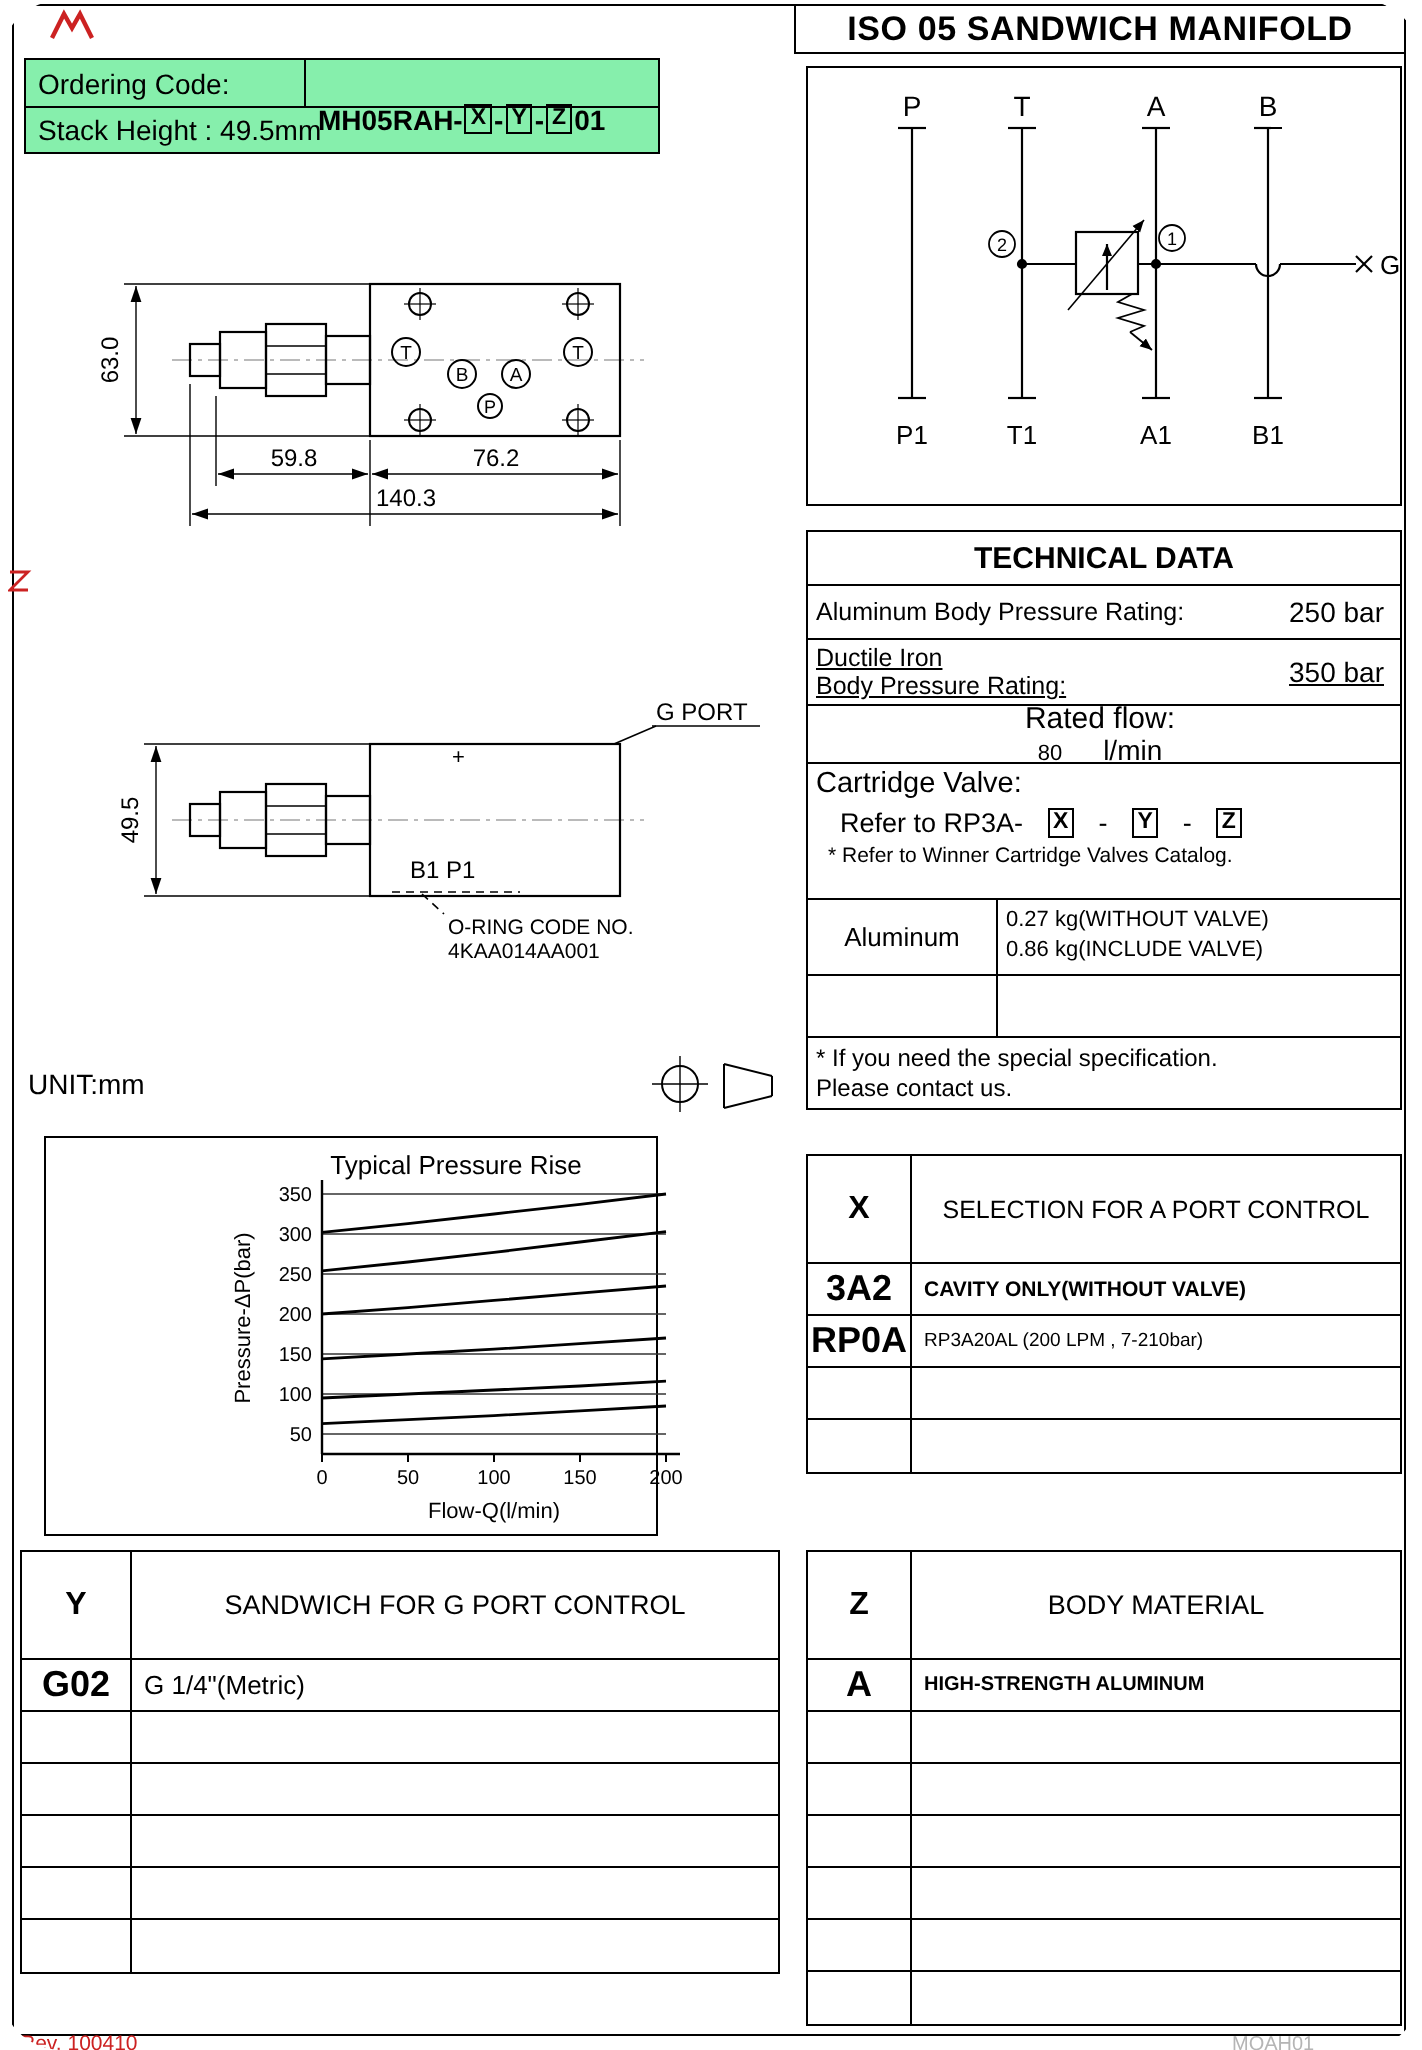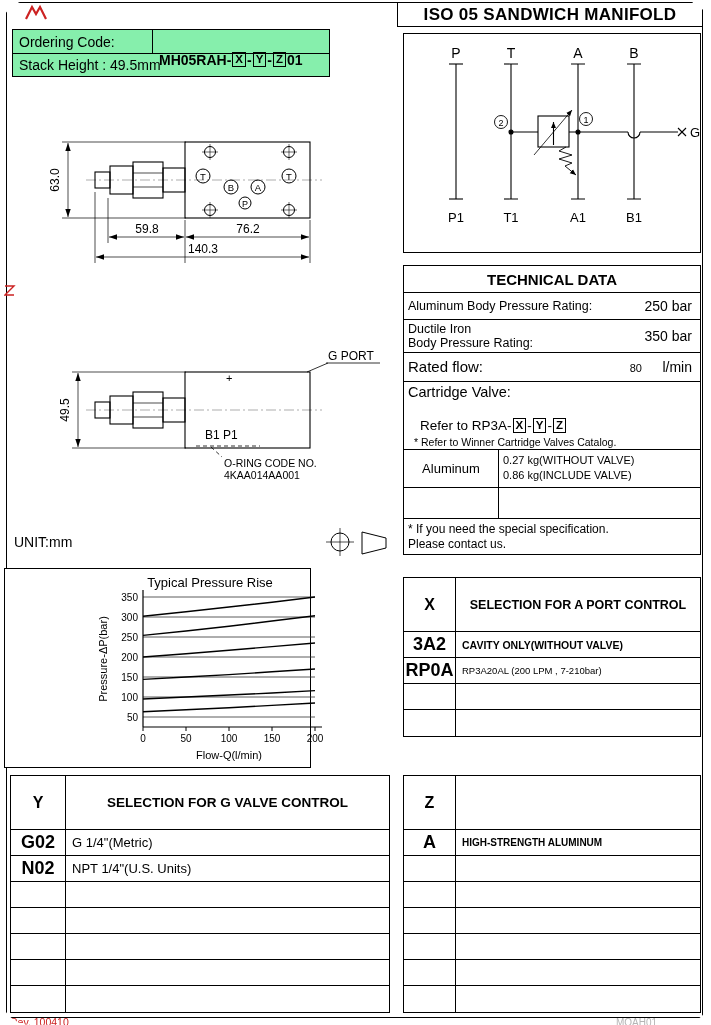--- a/index.html
+++ b/index.html
@@ -29,36 +29,36 @@
   
   .td-box { left:403px; top:265px; width:298px; height:290px; border:1px solid #000; }
   .td-title { height:27px; border-bottom:1px solid #000; display:flex; align-items:center;
               justify-content:center; font-weight:bold; font-size:15px; }
   .td-row { border-bottom:1px solid #000; display:flex; align-items:center;
             justify-content:space-between; padding:0 8px 0 4px; }
   .td-label { font-size:12.5px; line-height:14px; }
   .td-value { font-size:14px; }
   .td-cart { height:67px; padding:2px 0 0 4px; }
   .cart-title { font-size:14.5px; }
-  .cart-refer { font-size:13.5px; padding-left:12px; margin-top:18px; display:flex; align-items:flex-end; gap:1px; }
+  .cart-refer { font-size:13.5px; padding-left:12px; margin-top:4px; display:flex; align-items:flex-end; gap:12px; }
   .cart-note { font-size:10.5px; padding-left:6px; margin-top:3px; }
   .wt { position:relative; height:70px; border-top:1px solid #000; border-bottom:1px solid #000; }
   .wt-vline { position:absolute; left:94px; top:0; bottom:0; border-left:1px solid #000; width:0; }
   .wt-hline { position:absolute; left:0; top:37px; width:100%; border-top:1px solid #000; height:0; }
   .wt-mat { position:absolute; left:0; top:0; width:94px; height:37px; display:flex;
             align-items:center; justify-content:center; font-size:13px; }
   .wt-vals { position:absolute; left:99px; top:3px; font-size:11px; line-height:15px; }
   .td-note { padding:3px 4px; font-size:12px; line-height:15px; }
 
   
   .sel { border:1px solid #000; position:absolute; background:#fff; }
   .sel-h { display:flex; border-bottom:1px solid #000; height:54px; }
   .sel-h .k { border-right:1px solid #000; display:flex; align-items:center; justify-content:center;
               font-weight:bold; font-size:16px; }
-  .sel-h .t { flex:1; display:flex; align-items:center; justify-content:center; font-weight:bold; }
+  .sel-h .t { flex:1; display:flex; align-items:center; justify-content:center; font-weight:normal; }
   .sel-r { display:flex; height:26px; border-bottom:1px solid #000; }
   .sel-r:last-child { border-bottom:none; }
   .sel-r .k { border-right:1px solid #000; display:flex; align-items:center; justify-content:center;
               font-weight:bold; font-size:18px; }
   .sel-r .v { flex:1; display:flex; align-items:center; padding:0 6px; }
   .kw52 { width:52px; } .kw55 { width:55px; }
 
   .footer-rev { left:10px; top:1016px; color:#cc2222; font-size:10.5px; }
   .footer-code { left:616px; top:1017px; color:#b5b5b5; font-size:10px; }
 </style>
@@ -258,28 +258,28 @@
       <text x="286" y="103" font-size="13">G</text>
     </svg>
   </div>
 
   <div class="abs td-box">
     <div class="td-title">TECHNICAL DATA</div>
     <div class="td-row" style="height:27px;">
       <span class="td-label">Aluminum Body Pressure Rating:</span>
       <span class="td-value">250 bar</span>
     </div>
-    <div class="td-row" style="height:33px;">
+    <div class="td-row" style="height:33px;text-decoration:underline;">
       <span class="td-label">
         <span style="display:block">Ductile Iron</span>
         <span style="display:block">Body Pressure Rating:</span>
       </span>
       <span class="td-value">350 bar</span>
     </div>
-    <div class="td-row" style="height:29px;">
+    <div class="td-row" style="height:29px;flex-direction:column;">
       <span class="td-label" style="font-size:15px;">Rated flow:</span>
       <span>
         <span class="td-value" style="font-size:11px;">80</span>
         <span class="td-value" style="margin-left:16px;">l/min</span>
       </span>
     </div>
     <div class="td-cart">
       <div class="cart-title">Cartridge Valve:</div>
       <div class="cart-refer">
         <span>Refer to RP3A-</span>
@@ -299,21 +299,21 @@
         <span style="display:block">0.27 kg(WITHOUT VALVE)</span>
         <span style="display:block">0.86 kg(INCLUDE VALVE)</span>
       </div>
     </div>
     <div class="td-note">
       <span style="display:block">* If you need the special specification.</span>
       <span style="display:block">Please contact us.</span>
     </div>
   </div>
 
-  <div class="abs box" style="left:4px;top:568px;width:307px;height:200px;">
+  <div class="abs box" style="left:22px;top:568px;width:307px;height:200px;">
     <svg id="chart-plot" width="383" height="198" viewBox="0 0 383 198">
       <text x="205" y="18" text-anchor="middle" font-size="13">Typical Pressure Rise</text>
       <text transform="translate(102,90) rotate(-90)" text-anchor="middle" font-size="11">Pressure-ΔP(bar)</text>
       <text x="224" y="190" text-anchor="middle" font-size="11">Flow-Q(l/min)</text>
     <line x1="138" x2="310" y1="148" y2="148" stroke="#333" stroke-width="0.8"></line>
         <text x="133" y="151.5" text-anchor="end" font-size="10">50</text>
         <line x1="138" x2="310" y1="128" y2="128" stroke="#333" stroke-width="0.8"></line>
         <text x="133" y="131.5" text-anchor="end" font-size="10">100</text>
         <line x1="138" x2="310" y1="108" y2="108" stroke="#333" stroke-width="0.8"></line>
         <text x="133" y="111.5" text-anchor="end" font-size="10">150</text>
@@ -365,29 +365,25 @@
       </div>
     <div class="sel-r">
         <div class="k kw52"></div>
         <div class="v"></div>
       </div>
   </div>
 
   <div class="sel" style="left:10px;top:775px;width:380px;">
     <div class="sel-h">
       <div class="k kw55">Y</div>
-      <div class="t" style="font-size:13.5px;">SELECTION FOR G VALVE CONTROL</div>
+      <div class="t" style="font-size:13.5px;">SANDWICH FOR G PORT CONTROL</div>
     </div>
     <div class="sel-r">
       <div class="k kw55">G02</div>
       <div class="v" style="font-size:13px;">G 1/4"(Metric)</div>
-    </div>
-    <div class="sel-r">
-      <div class="k kw55">N02</div>
-      <div class="v" style="font-size:13px;">NPT 1/4"(U.S. Units)</div>
     </div>
     <div class="sel-r">
         <div class="k kw55"></div>
         <div class="v"></div>
       </div>
     <div class="sel-r">
         <div class="k kw55"></div>
         <div class="v"></div>
       </div>
     <div class="sel-r">
@@ -400,20 +396,21 @@
       </div>
     <div class="sel-r">
         <div class="k kw55"></div>
         <div class="v"></div>
       </div>
   </div>
 
   <div class="sel" style="left:403px;top:775px;width:298px;">
     <div class="sel-h">
       <div class="k kw52">Z</div>
+      <div class="t" style="font-size:13.5px;">BODY MATERIAL</div>
     </div>
     <div class="sel-r">
       <div class="k kw52">A</div>
       <div class="v" style="font-size:10px;font-weight:bold;">HIGH-STRENGTH ALUMINUM</div>
     </div>
     <div class="sel-r">
         <div class="k kw52"></div>
         <div class="v"></div>
       </div>
     <div class="sel-r">

